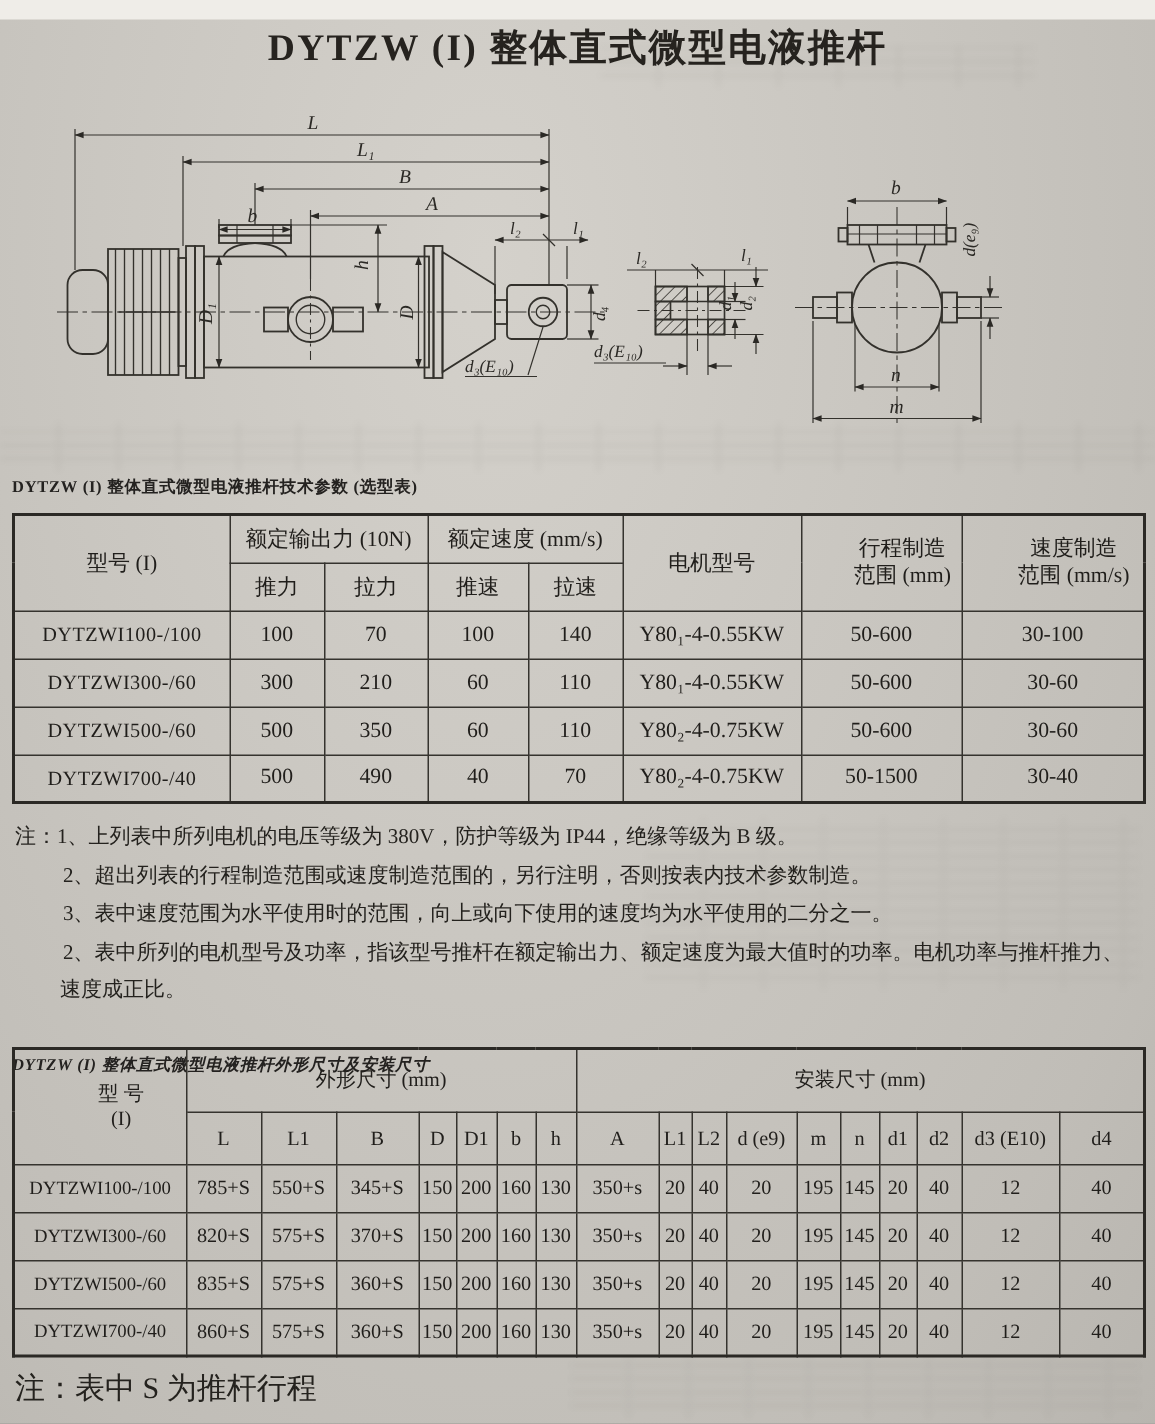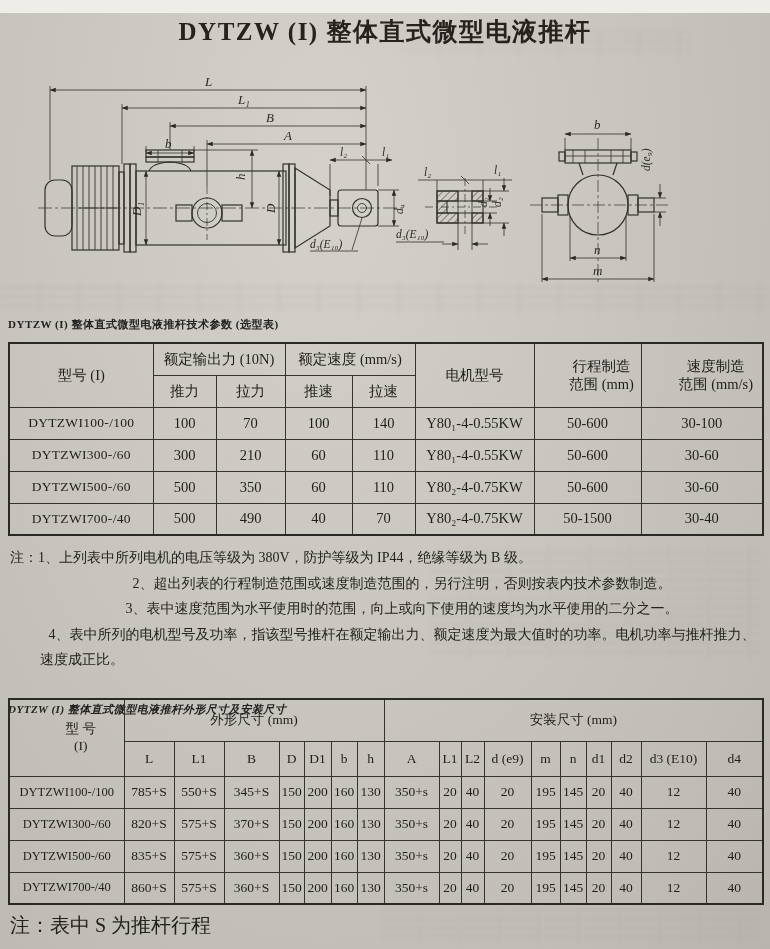--- a/index.html
+++ b/index.html
@@ -23,21 +23,21 @@
     overflow:hidden;white-space:nowrap;}
   table{border:2px solid #2b2925;}
   .t1 tr{height:32px;}
   .t2 tr.gh{height:42px;} .t2 tr.ch{height:35px;} .t2 tr.dr{height:32px;}
   .two-line span{display:block;line-height:1.25;padding-left:28px;}
   .model{font-size:13.5px;letter-spacing:.3px;}
   .t2 td{font-size:13.5px;}
   .t2 td.model{font-size:12.5px;letter-spacing:0;}
   .notes{position:absolute;top:549px;left:10px;width:752px;font-size:14px;color:#24221e;}
   .notes div{margin-bottom:7.5px;white-space:nowrap;}
-  .notes div.ind{margin-left:32px;text-align:center;}
+  .notes div.ind{margin-left:32px;}
   .notes div.ind2{margin-left:30px;}
   .bottom-note{position:absolute;top:912px;left:10px;font-size:20px;color:#24221e;}
   .smudge{position:absolute;filter:blur(2px);pointer-events:none;
     background:repeating-linear-gradient(0deg,transparent 0 7px,#6d6a62 7px 9px),
                repeating-linear-gradient(90deg,transparent 0 38px,#6d6a62 38px 40px);}
   .sm1{top:282px;left:0;width:770px;height:32px;opacity:.10;}
   .sm2{top:545px;left:430px;width:330px;height:115px;opacity:.08;}
   .sm3{top:30px;left:400px;width:290px;height:28px;opacity:.09;}
   .sm4{top:905px;left:380px;width:380px;height:40px;opacity:.08;}
 </style>
@@ -312,21 +312,21 @@
       <td>50-1500</td>
       <td>30-40</td>
     </tr>
   </tbody>
     </table>
 
   <div class="notes">
     <div>注：1、上列表中所列电机的电压等级为 380V，防护等级为 IP44，绝缘等级为 B 级。</div>
     <div class="ind">2、超出列表的行程制造范围或速度制造范围的，另行注明，否则按表内技术参数制造。</div>
     <div class="ind">3、表中速度范围为水平使用时的范围，向上或向下使用的速度均为水平使用的二分之一。</div>
-    <div class="ind">4、表中所列的电机型号及功率，指该型号推杆在额定输出力、额定速度为最大值时的功率。电机功率与推杆推力、</div>
+    <div class="ind">2、表中所列的电机型号及功率，指该型号推杆在额定输出力、额定速度为最大值时的功率。电机功率与推杆推力、</div>
     <div class="ind2">速度成正比。</div>
   </div>
 
   <div class="caption cap2">DYTZW (I) 整体直式微型电液推杆外形尺寸及安装尺寸</div>
   <table class="t2">
     <colgroup>
       <col style="width:115px">
         <col style="width:50px">
         <col style="width:50px">
         <col style="width:55px">

